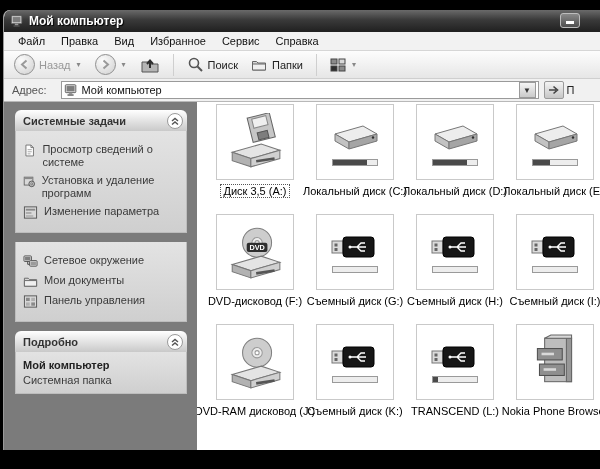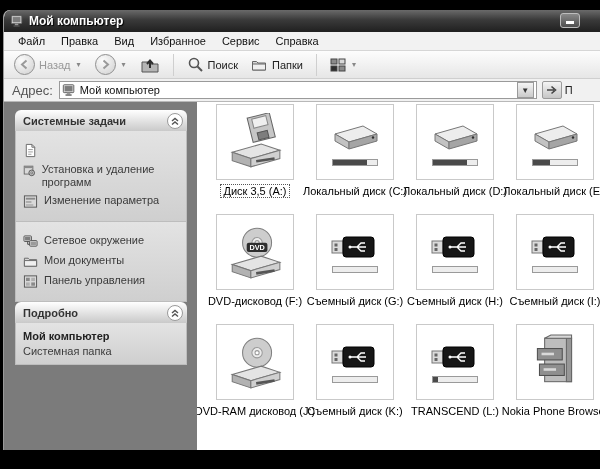--- a/index.html
+++ b/index.html
@@ -23,32 +23,32 @@
        display:flex;align-items:center;padding:0 6px;gap:4px;}
   .navcircle{width:21px;height:21px;border-radius:50%;border:1px solid #8f8f8f;
        background:radial-gradient(circle at 35% 30%,#fcfcfc,#cfcfcf);display:flex;align-items:center;justify-content:center;}
   .tb-label{font-size:11px;color:#222;}
   .tb-label.dim{color:#999;}
   .caret{font-size:8px;color:#888;margin:0 2px;}
   .tb-sep{width:1px;height:22px;background:#cfcfcf;margin:0 5px;}
   .tb-btn{display:flex;align-items:center;gap:4px;padding:10px 4px;border-radius:3px;}
   
   .addressbar{height:23px;background:#f1f1f1;border-bottom:1px solid #b8b8b8;display:flex;align-items:center;padding:0 0 0 8px;}
-  .addr-label{font-size:13px;color:#555;margin-right:6px;}
+  .addr-label{font-size:11px;color:#555;margin-right:14px;}
   .addr-box{flex:0 0 auto;width:478px;height:18px;background:#fff;border:1px solid #9a9a9a;display:flex;align-items:center;padding:0 2px;}
   .addr-text{font-size:11px;color:#111;margin-left:4px;}
   .addr-drop{width:17px;height:16px;margin-left:auto;background:linear-gradient(#f4f4f4,#cacaca);border:1px solid #9a9a9a;
        display:flex;align-items:center;justify-content:center;font-size:8px;color:#333;}
   .go-btn{width:20px;height:18px;margin-left:5px;background:linear-gradient(#f4f4f4,#c6c6c6);border:1px solid #9a9a9a;border-radius:2px;
        display:flex;align-items:center;justify-content:center;}
   .go-partial{font-size:11px;color:#222;margin-left:3px;}
   
   .main{position:relative;display:flex;height:359px;}
   .sidebar{width:193px;background:#7b7b7b;padding:8px 8px 0 11px;flex:none;}
-  .panel{width:172px;}
+  .panel{width:172px;margin-bottom:9px;}
   .panel-head{height:21px;background:linear-gradient(#ffffff,#c9c9c9);border-top-left-radius:6px;border-top-right-radius:6px;
        display:flex;align-items:center;justify-content:space-between;padding:0 4px 0 8px;}
   .panel-title{font-size:11px;font-weight:bold;color:#333;}
   .chev{width:16px;height:16px;border-radius:50%;background:#fff;border:1px solid #9a9a9a;display:flex;align-items:center;justify-content:center;}
   .panel-body{background:linear-gradient(#e3e3e3,#cfcfcf);padding:7px 5px 7px 7px;border:1px solid #bdbdbd;border-top:none;}
   .pitem{display:flex;align-items:flex-start;gap:6px;margin:5px 0;cursor:pointer;}
   .pitem span{font-size:11px;color:#3a3a3a;line-height:13px;}
   .pdet-name{font-size:11px;font-weight:bold;color:#222;}
   .pdet-desc{font-size:11px;color:#3a3a3a;margin-top:3px;}
   
@@ -232,20 +232,21 @@
                 <svg width="14" height="14">
                   <use href="#ic-chevrons"></use>
                 </svg>
               </div>
           </div>
           <div class="panel-body">
             <div class="pitem">
               <svg width="15" height="15">
                   <use href="#ic-page"></use>
                 </svg>
+              <span>Просмотр сведений о системе</span>
             </div>
             <div class="pitem">
               <svg width="15" height="15" viewBox="0 0 16 16">
                 <rect x="1.5" y="2.5" width="11" height="10" fill="#d9d9d9" stroke="#555"></rect>
                 <rect x="1.5" y="2.5" width="11" height="2.5" fill="#8a8a8a"></rect>
                 <circle cx="11" cy="11" r="3.6" fill="#bdbdbd" stroke="#444"></circle>
                 <circle cx="11" cy="11" r="1.2" fill="#efefef" stroke="#666"></circle>
               </svg>
               <span>Установка и удаление программ</span>
             </div>

